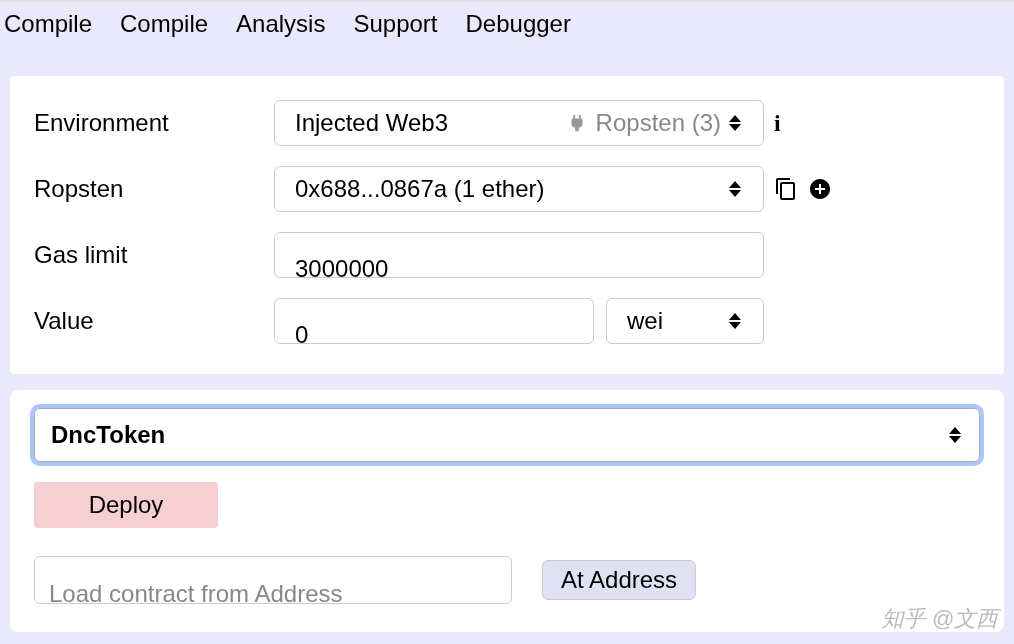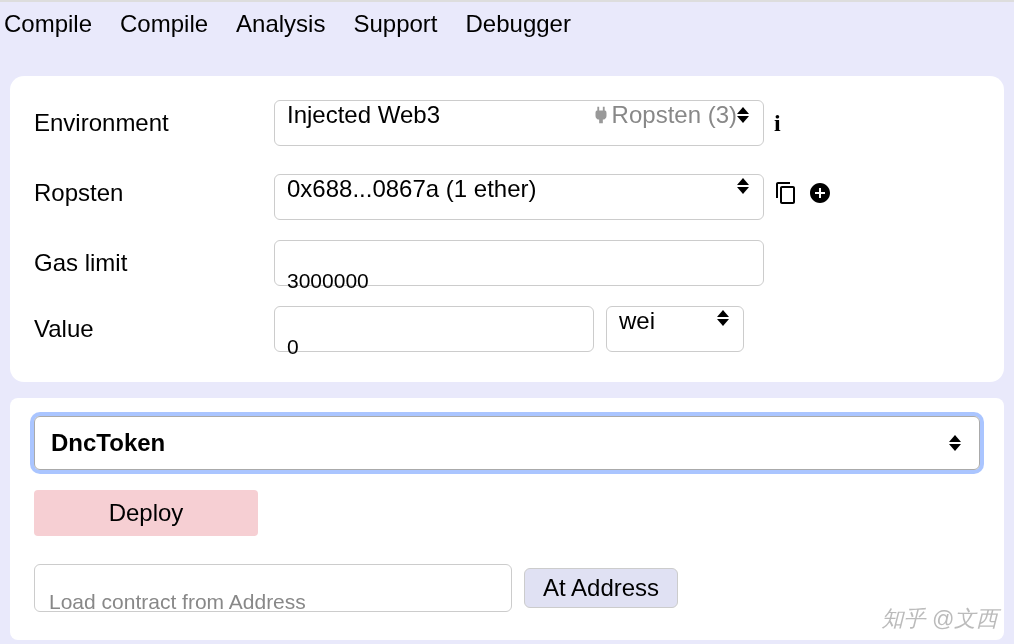--- a/index.html
+++ b/index.html
@@ -25,76 +25,77 @@
   .tab.first { padding-left: 4px; }
   .tab.active {
     background: #fff;
     border: 1px solid #ddd;
     border-bottom: none;
   }
   .tab-pad { width: 0px; }
   .panel {
     background: #fff;
     margin: 28px 10px 0 10px;
-    border-radius: 14px;
+    border-radius: 4px;
     padding: 24px 24px 30px 24px;
   }
   .form-row {
     display: flex;
     align-items: center;
     margin-bottom: 20px;
   }
   .form-row:last-child { margin-bottom: 0; }
   .form-label {
     width: 240px;
     flex: 0 0 240px;
   }
   .select-box, .input-box {
     border: 1px solid #ccc;
     border-radius: 6px;
     height: 46px;
     display: flex;
-    align-items: flex-start;
-    padding: 0 12px;
+    align-items: center;
+    padding: 0 20px;
     background: #fff;
     font-size: 24px;
     position: relative;
   }
   .env-select { width: 490px; justify-content: space-between; }
   .env-left { flex: 1; }
   .env-right {
     display: flex;
     align-items: center;
+    gap: 8px;
     color: #888;
   }
   .plug-icon svg { display:block; }
   .caret {
     width: 14px; height: 22px; display:flex; flex-direction:column; justify-content:center; gap:2px;
   }
   .caret::before {
     content:""; width:0;height:0;border-left:6px solid transparent;border-right:6px solid transparent;border-bottom:7px solid #000;
   }
   .caret::after {
     content:""; width:0;height:0;border-left:6px solid transparent;border-right:6px solid transparent;border-top:7px solid #000;
   }
   .info-icon {
     margin-left: 10px;
     font-family: Georgia, serif;
     font-weight: bold;
     font-size: 24px;
   }
-  .account-select { width: 490px; justify-content: space-between; margin-top: 8px; }
+  .account-select { width: 490px; justify-content: space-between; }
   .copy-icon, .plus-icon { margin-left: 10px; display:inline-flex; }
   .gas-input { width: 490px; }
   .gas-input input, .value-input input, .addr-input input {
-    border: none; outline: none; width: 100%; font-size: 21px; font-family: inherit; background: transparent; margin-top: 28px;
+    border: none; outline: none; width: 100%; font-size: 24px; font-family: inherit; background: transparent; margin-top: 28px;
   }
   .value-row { display:flex; gap: 12px; }
   .value-input { width: 320px; }
-  .unit-select { width: 138px; justify-content: space-between; }
+  .unit-select { width: 158px; justify-content: space-between; }
 
   .panel2 {
     background: #fff;
     margin: 16px 10px 0 10px;
     border-radius: 8px;
     padding: 18px 24px 28px 24px;
   }
   .contract-select {
     border: 1px solid #aaa;
     border-radius: 6px;
@@ -105,28 +106,28 @@
     padding: 0 16px;
     font-weight: bold;
     box-shadow: 0 0 0 4px rgba(100,150,255,0.55);
     margin-bottom: 20px;
     gap: 37px;
   }
   .deploy-btn {
     background: #f6cfd3;
     border: none;
     border-radius: 4px;
-    width: 224px;
+    width: 184px;
     height: 46px;
     font-size: 24px;
     cursor: pointer;
     color: #000;
     margin-bottom: 28px;
   }
-  .load-row { display:flex; gap: 12px; align-items:center; }
+  .load-row { display:flex; gap: 30px; align-items:center; }
   .addr-input {
     border: 1px solid #ccc;
     border-radius: 6px;
     height: 48px;
     width: 478px;
     padding: 0 14px;
     display:flex; align-items:center;
   }
   .addr-input input::placeholder { color: #888; }
   .at-btn {

